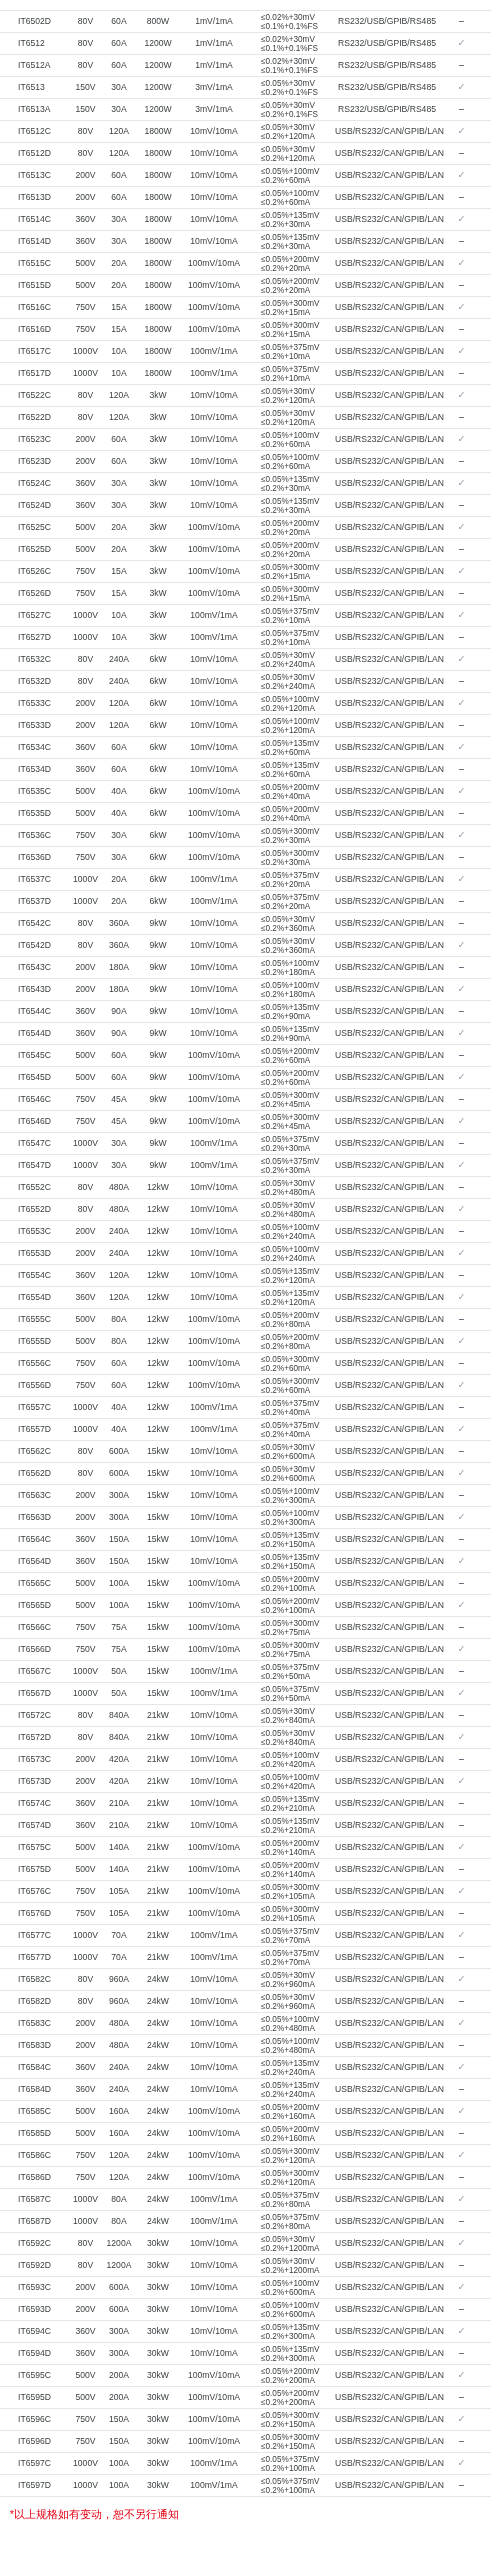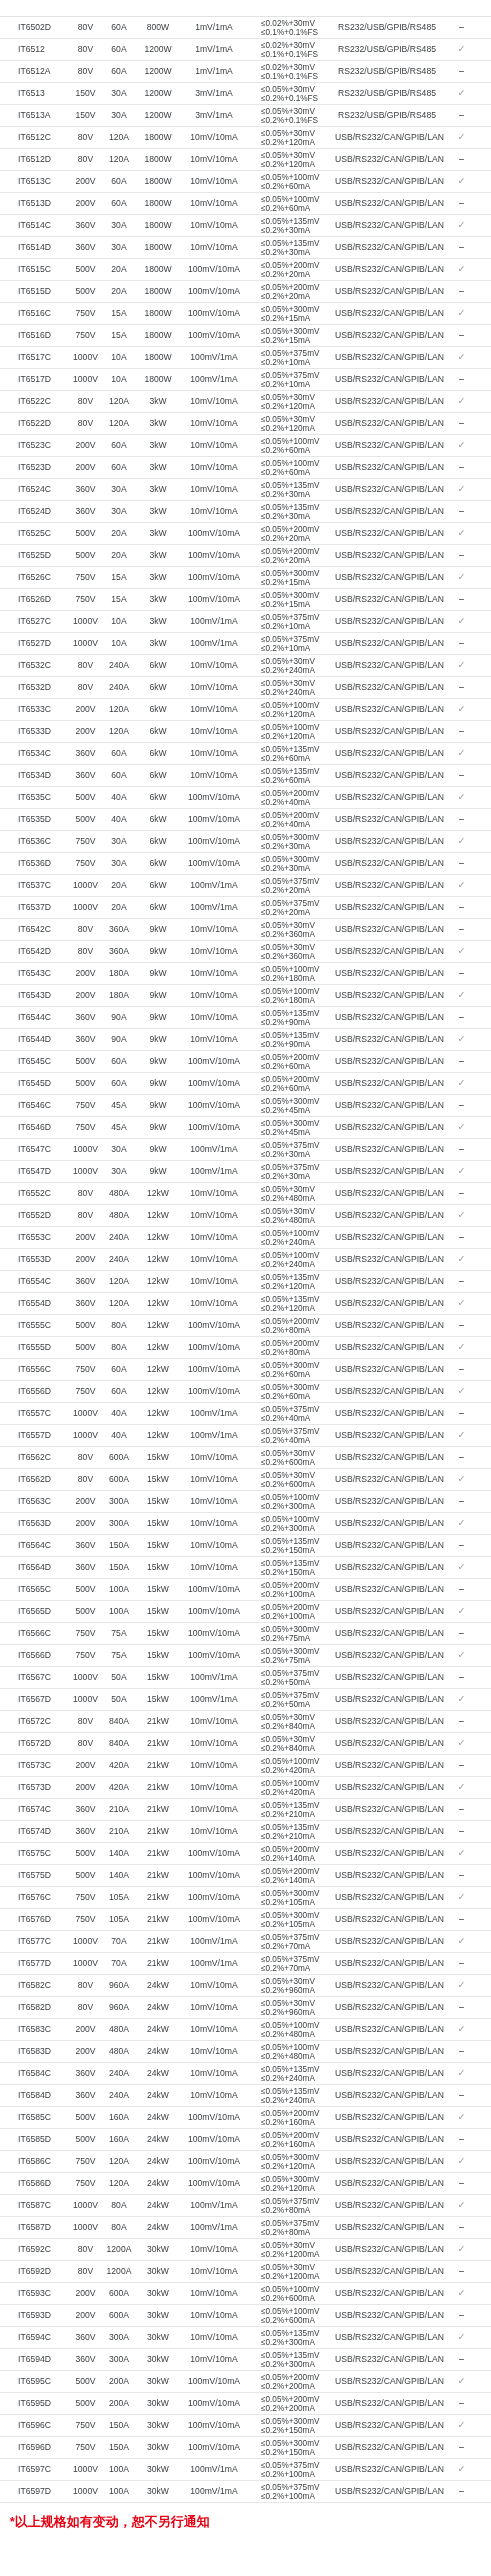--- a/index.html
+++ b/index.html
@@ -3,21 +3,21 @@
 <meta charset="utf-8">
 <style>
   html,body{margin:0;padding:0;background:#ffffff;}
   body{
     width:492px;min-height:2576px;
     font-family:"Liberation Sans","DejaVu Sans",sans-serif;
     color:#3c4043;
     -webkit-font-smoothing:antialiased;
   }
   .spec-table{
-    margin-top:16px;
+    margin-top:10px;
     border-top:0.7px solid #e2e2e2;
   }
   .row{
     box-sizing:border-box;
     height:22px;
     display:grid;
     grid-template-columns:49px 37px 30px 48px 64px 89px 104px 45px;
     padding-left:18px;
     align-items:center;
     border-bottom:0.7px solid #e6e6e6;
@@ -44,22 +44,22 @@
     font-size:9.7px;
   }
   .flag-dash{
     color:#55616e;
     font-size:9.7px;
     font-weight:bold;
   }
   .footnote{
     margin:9.7px 0 0 9.7px;
     color:#e60012;
-    font-size:13px;
-    font-weight:bold;
+    font-size:11px;
+    font-weight:normal;
   }
 </style>
 </head>
 <body>
 
 <div class="spec-table" id="spec-table">
     <div class="row">
       <div class="cell c-model">IT6502D</div>
       <div class="cell c-voltage">80V</div>
       <div class="cell c-current">60A</div>

